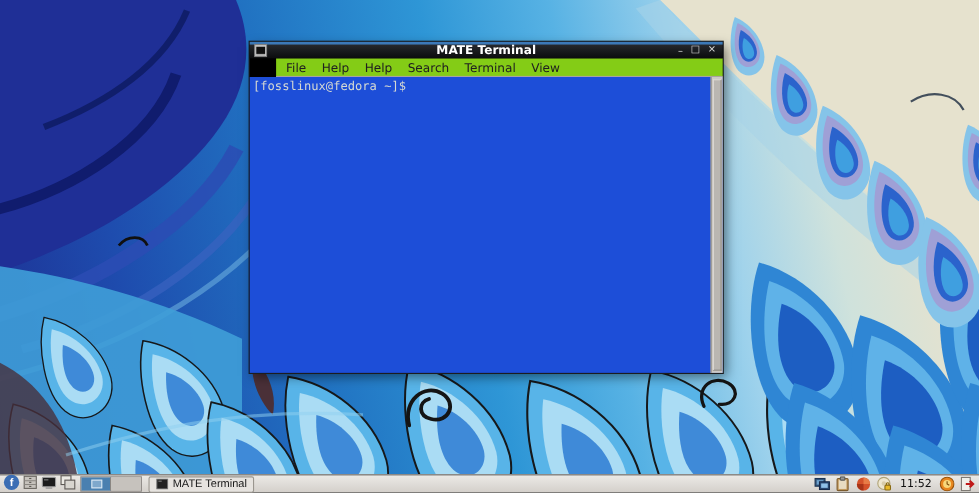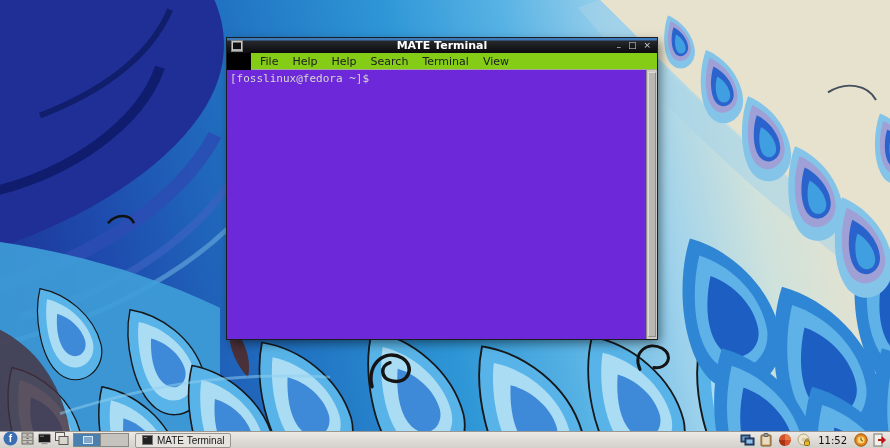--- a/index.html
+++ b/index.html
@@ -22,21 +22,21 @@
     display:flex; align-items:center; }
   .titlebar .wicon { margin-left:4px; display:flex; }
   .title { position:absolute; left:0; right:0; text-align:center;
     color:#fff; font-size:11px; font-weight:bold; line-height:15px; pointer-events:none; }
   .controls { margin-left:auto; display:flex; align-items:center; gap:7px; padding-right:6px; z-index:2; }
   .ctrl { color:#d6d6d6; font-size:9px; line-height:13px; cursor:default; }
   .ctrl.min { transform:translateY(2px); }
   .menubar { height:17px; flex:0 0 17px; background:#84cc16; border-bottom:1px solid #a8a49e;
     display:flex; align-items:center; padding-left:2px;margin-left:24px; }
   .menu-item { font-size:11px; color:#202020; padding:1px 7px; line-height:15px; }
-  .term-body { position:relative; flex:1; background:#6d28d9; }
+  .term-body { position:relative; flex:1; background:#1d4ed8; }
   .prompt { color:#d6d9d2; font-family:"DejaVu Sans Mono","Liberation Mono",monospace;
     font-size:11px; line-height:13px; padding:2px 3px; white-space:pre; }
   .scrollbar { position:absolute; top:0; right:0; bottom:0; width:11px;
     background:#cdc9c4; border-left:1px solid #8e8a86; }
   .scroll-thumb { position:absolute; left:1px; right:1px; top:2px; bottom:2px;
     background:#bab6b1; border:1px solid #918d88; border-top-color:#dedad5; border-left-color:#dedad5; }
 
   
   .taskbar { position:absolute; left:0; right:0; bottom:0; height:17px;
     background:linear-gradient(#eceae6,#d3cfca); border-top:1px solid #9b9793;

